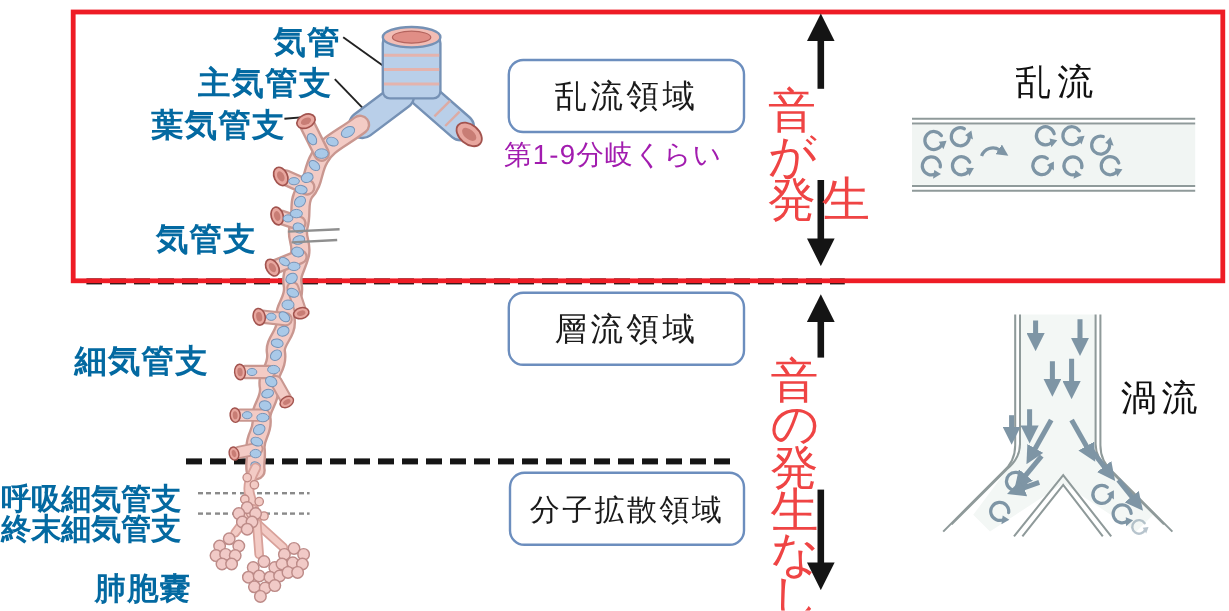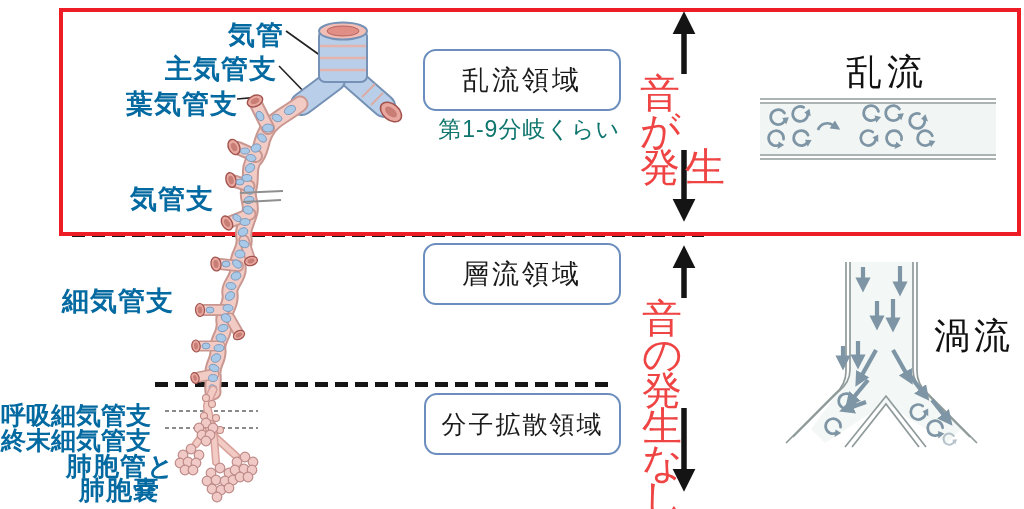--- a/index.html
+++ b/index.html
@@ -8,23 +8,23 @@
     font-family:"Liberation Sans",sans-serif;color:#151515;
   }
   .abs{position:absolute;white-space:nowrap;}
   .anat-label{font-weight:bold;font-size:27px;letter-spacing:1px;color:#0369a1;}
   .anat-label.sm{font-size:25px;letter-spacing:0;}
   .region-box{
     position:absolute;display:flex;align-items:center;justify-content:center;
     border:2.5px solid #6c8ebe;border-radius:13px;background:#ffffff;
     font-size:27px;letter-spacing:3px;color:#1a1a1a;
   }
-  .region-note{position:absolute;text-align:right;font-size:23px;letter-spacing:1px;color:#0f766e;}
+  .region-note{position:absolute;text-align:left;font-size:23px;letter-spacing:1px;color:#a21caf;}
   .sound-text{position:absolute;font-size:40px;line-height:37px;letter-spacing:5px;font-weight:500;color:#ef4444;}
-  .flow-label{position:absolute;font-size:36px;letter-spacing:5px;font-weight:500;color:#111;}
+  .flow-label{position:absolute;font-size:30px;letter-spacing:5px;font-weight:500;color:#111;}
   .highlight-box{position:absolute;left:59px;top:8px;width:954px;height:220px;border:4px solid #ee1c25;background:transparent;}
   .dash-thick{position:absolute;height:5px;background:repeating-linear-gradient(90deg,#151515 0 13px,transparent 13px 20px);}
   .dash-thin{position:absolute;height:2px;background:repeating-linear-gradient(90deg,#8a8a8a 0 4px,transparent 4px 7px);}
   svg{position:absolute;left:0;top:0;}
 </style>
 </head>
 <body>
 
 <div class="canvas">
 
@@ -313,21 +313,20 @@
     </g>
   </svg>
 
   <div class="abs anat-label" style="left:228px;top:17px;">気管</div>
   <div class="abs anat-label" style="left:165px;top:51px;">主気管支</div>
   <div class="abs anat-label" style="left:126px;top:86px;">葉気管支</div>
   <div class="abs anat-label" style="left:130px;top:181px;">気管支</div>
   <div class="abs anat-label" style="left:62px;top:283px;">細気管支</div>
   <div class="abs anat-label sm" style="left:1px;top:383px;margin-top:41px;">終末細気管支</div>
   <div class="abs anat-label sm" style="left:1px;top:399px;">呼吸細気管支</div>
-  <div class="abs anat-label" style="left:66px;top:449px;font-size:26px;">肺胞管と</div>
   <div class="abs anat-label" style="left:79px;top:473px;font-size:26px;">肺胞嚢</div>
 
   <div class="region-box" style="left:423px;top:49px;width:194px;height:58px;">
     <span>乱流領域</span>
   </div>
   <div class="region-note" style="left:420px;top:114px;width:200px;">第1-9分岐くらい</div>
   <div class="region-box" style="left:423px;top:243px;width:194px;height:58px;">
     <span>層流領域</span>
   </div>
   <div class="region-box" style="left:424px;top:393px;width:193px;height:58px;font-size:25px;letter-spacing:2px;">

